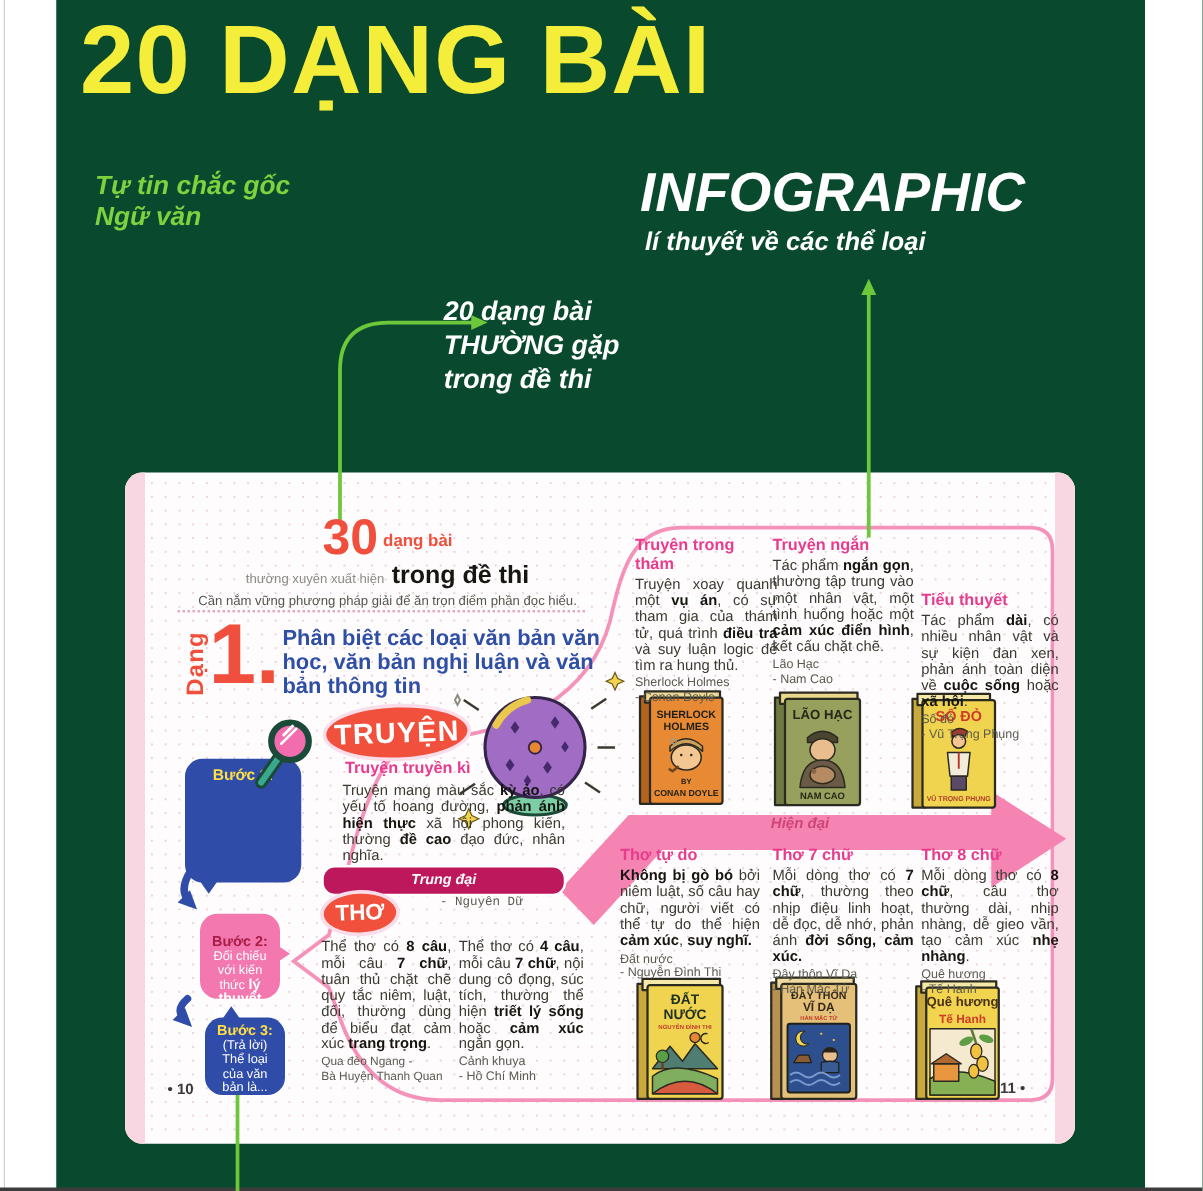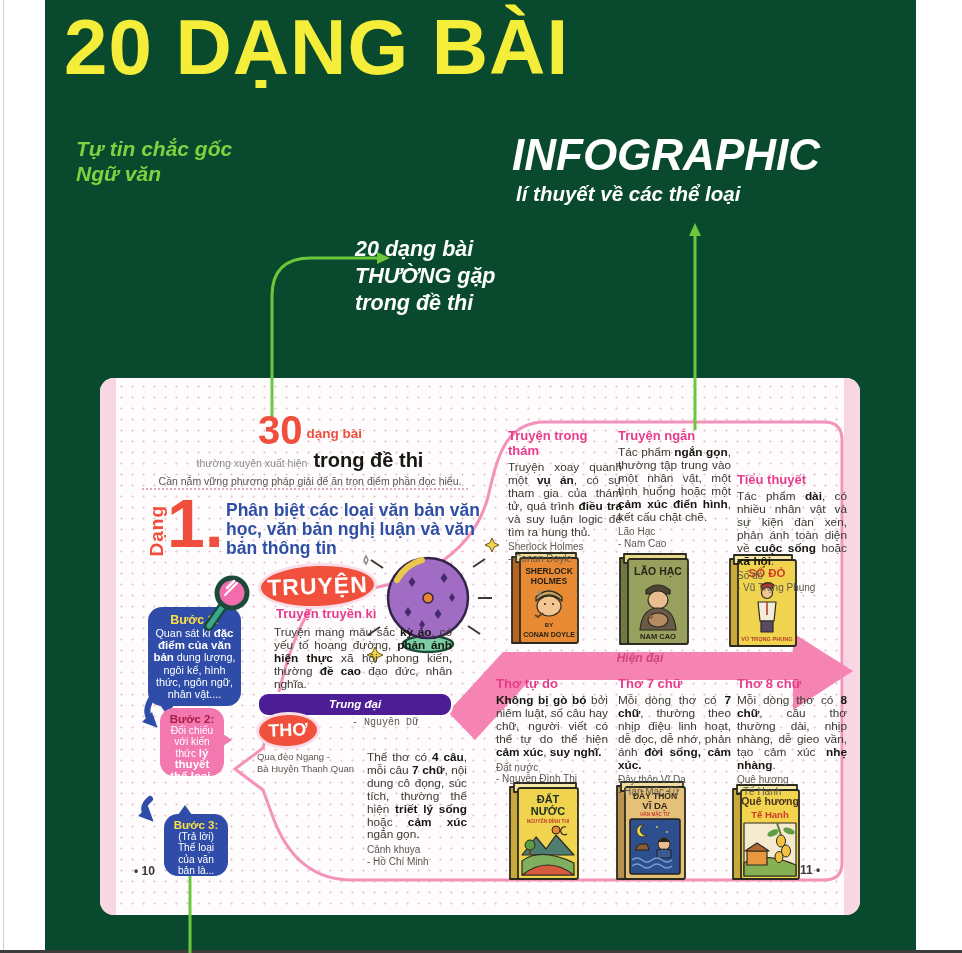--- a/index.html
+++ b/index.html
@@ -53,40 +53,40 @@
 
   .sub-title{font-size:13px;font-weight:bold;color:#e83b8d;margin:0;}
   .body-txt{font-size:11.8px;line-height:12.9px;color:#3a3a31;text-align:justify;margin:3px 0 0;}
   .body-txt b{color:#15150f;}
   .src{font-size:10px;line-height:11.5px;color:#5a5a50;white-space:pre-line;margin-top:3px;}
 
   .truyen-sub-title{left:276px;top:606px;}
   .truyen-sub-body{left:274px;top:623px;width:178px;}
   .truyen-sub-src{left:330px;top:702px;width:110px;text-align:center;font-family:Liberation Mono, monospace;}
 
-  .banner{left:257px;top:692px;width:192px;height:21px;background:#4c1d95;border:2px solid #fff;
+  .banner{left:257px;top:692px;width:192px;height:21px;background:#be185d;border:2px solid #fff;
        border-radius:11px;color:#fff;font-size:11.5px;font-weight:bold;font-style:italic;
        text-align:center;line-height:20px;}
   .hien-dai{left:590px;top:651px;width:100px;text-align:center;font-size:12px;font-weight:bold;
        font-style:italic;color:#cf4578;}
 
   .col h4{margin:0;font-size:13px;font-weight:bold;color:#e83b8d;}
   .tho-left h4{color:#2e4fa5;font-size:12.5px;line-height:14px;white-space:pre-line;}
 
   .bubble{border-radius:14px;color:#fff;text-align:center;padding:6px 5px;box-sizing:border-box;}
   .bubble .blabel{display:block;font-weight:bold;}
   .bubble .btext{display:block;font-size:10.8px;line-height:12.2px;}
   .bubble .btext b{font-size:11.5px;}
   .b-blue{background:#2f4da8;}
   .b-pink{background:#f478b0;}
   .step1{left:148px;top:607px;width:93px;height:99px;}
   .step1 .blabel{color:#ffdf45;font-size:12.5px;}
   .step1::after{content:"";position:absolute;left:12px;bottom:-9px;border-left:7px solid transparent;
        border-right:7px solid transparent;border-top:10px solid #2f4da8;}
-  .step2{left:160px;top:708px;width:64px;height:68px;padding-top:5px;}
+  .step2{left:160px;top:731px;width:64px;height:68px;padding-top:17px;}
   .step2 .blabel{color:#a81d46;font-size:11.5px;}
   .step2 .btext{font-size:10.2px;line-height:11.4px;}
   .step2::after{content:"";position:absolute;right:-8px;top:26px;border-top:6px solid transparent;
        border-bottom:6px solid transparent;border-left:9px solid #f478b0;}
   .step3{left:164px;top:814px;width:64px;height:62px;padding-top:5px;}
   .step3 .blabel{color:#ffdf45;font-size:11.5px;}
   .step3 .btext{font-size:10.2px;line-height:11.4px;}
   .step3::after{content:"";position:absolute;left:14px;top:-9px;border-left:7px solid transparent;
        border-right:7px solid transparent;border-bottom:10px solid #2f4da8;}
 
@@ -285,20 +285,21 @@
 <div class="abs body-txt truyen-sub-body">Truyện mang màu sắc <b>kỳ ảo</b>, có yếu tố hoang đường, <b>phản ánh hiện thực</b> xã hội phong kiến, thường <b>đề cao</b> đạo đức, nhân nghĩa.</div>
 <div class="abs src truyen-sub-src">Truyện kỳ mạn lục
 - Nguyễn Dữ</div>
 
 <div class="abs banner">Trung đại</div>
 <div class="abs hien-dai">Hiện đại</div>
 
 <div class="abs oval oval-tho">THƠ</div>
 
 <div class="abs col tho-left" style="left:257px;top:748px;width:104px;">
+  <p class="body-txt">Thể thơ có <b>8 câu</b>, mỗi câu <b>7 chữ</b>, tuân thủ chặt chẽ quy tắc niêm, luật, đối, thường dùng để biểu đạt cảm xúc <b>trang trọng</b>.</p>
   <div class="src" style="font-size:9.5px;">Qua đèo Ngang -
 Bà Huyện Thanh Quan</div>
 </div>
 <div class="abs col tho-left" style="left:367px;top:748px;width:100px;">
   <p class="body-txt">Thể thơ có <b>4 câu</b>, mỗi câu <b>7 chữ</b>, nội dung cô đọng, súc tích, thường thể hiện <b>triết lý sống</b> hoặc <b>cảm xúc</b> ngắn gọn.</p>
   <div class="src">Cảnh khuya
 - Hồ Chí Minh</div>
 </div>
 
 <div class="abs col" style="left:508px;top:428px;width:114px;">
@@ -334,21 +335,20 @@
 </div>
 <div class="abs col" style="left:737px;top:676px;width:110px;">
   <h4>Thơ 8 chữ</h4>
   <p class="body-txt">Mỗi dòng thơ có <b>8 chữ</b>, câu thơ thường dài, nhịp nhàng, dễ gieo vần, tạo cảm xúc <b>nhẹ nhàng</b>.</p>
   <div class="src">Quê hương
 - Tế Hanh</div>
 </div>
 
 <div class="abs bubble b-blue step1">
   <span class="blabel">Bước 1:</span>
-  <span class="btext">Quan sát kĩ <b>đặc điểm của văn bản</b> dung lượng, ngôi kể, hình thức, ngôn ngữ, nhân vật....</span>
 </div>
 <div class="abs bubble b-pink step2">
   <span class="blabel">Bước 2:</span>
   <span class="btext">Đối chiếu với kiến thức <b>lý thuyết thể loại.</b></span>
 </div>
 <div class="abs bubble b-blue step3">
   <span class="blabel">Bước 3:</span>
   <span class="btext">(Trả lời) Thể loại của văn bản là...</span>
 </div>
 

